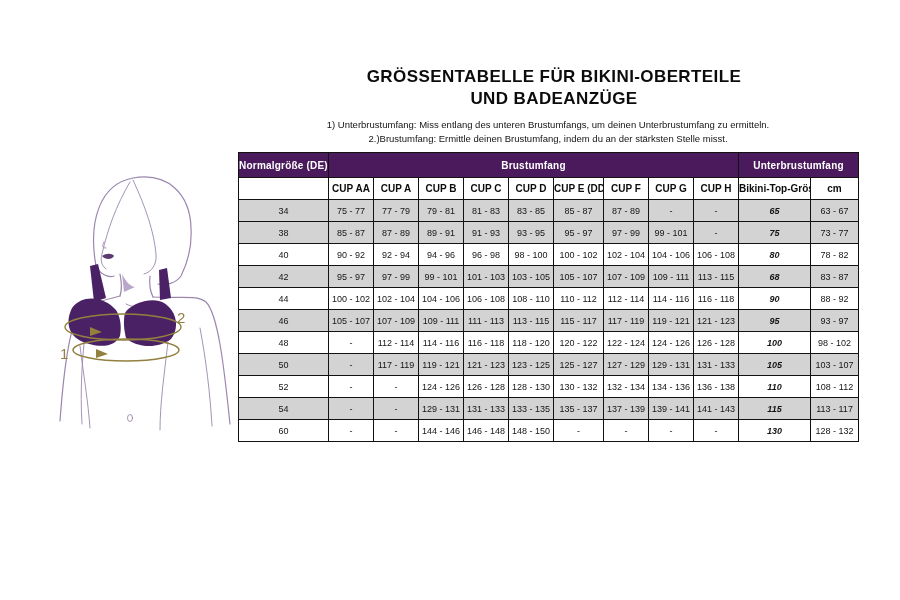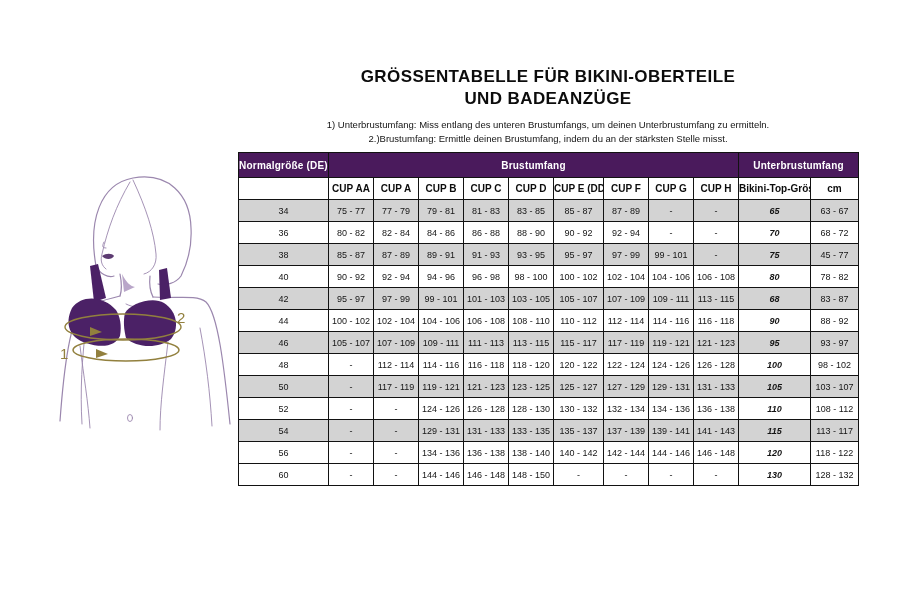--- a/index.html
+++ b/index.html
@@ -12,21 +12,21 @@
   *{box-sizing:border-box;margin:0;padding:0;}
   html,body{width:900px;height:600px;}
   body{
     position:relative;
     background:#ffffff;
     font-family:"Liberation Sans", sans-serif;
     color:#111;
     overflow:hidden;
   }
   .page-title{
-    position:absolute;left:238px;top:66px;width:620px;
+    position:absolute;left:244px;top:66px;width:620px;
     text-align:center;font-weight:bold;font-size:17px;
     letter-spacing:.4px;line-height:1.3;color:#0c0c0c;
   }
   .instructions{
     position:absolute;left:148px;top:118px;width:800px;
     text-align:center;font-size:9.5px;line-height:1.45;color:#141414;
   }
   .figure-wrap{
     position:absolute;left:38px;top:166px;width:200px;height:270px;
   }
@@ -153,47 +153,33 @@
         <td>79 - 81</td>
         <td>81 - 83</td>
         <td>83 - 85</td>
         <td>85 - 87</td>
         <td>87 - 89</td>
         <td>-</td>
         <td>-</td>
         <td class="bold">65</td>
         <td>63 - 67</td>
       </tr>
-      <tr>
-        <td>36</td>
-        <td>80 - 82</td>
-        <td>82 - 84</td>
-        <td>84 - 86</td>
-        <td>86 - 88</td>
-        <td>88 - 90</td>
-        <td>90 - 92</td>
-        <td>92 - 94</td>
-        <td>-</td>
-        <td>-</td>
-        <td class="bold">70</td>
-        <td>68 - 72</td>
-      </tr>
       <tr class="alt">
         <td>38</td>
         <td>85 - 87</td>
         <td>87 - 89</td>
         <td>89 - 91</td>
         <td>91 - 93</td>
         <td>93 - 95</td>
         <td>95 - 97</td>
         <td>97 - 99</td>
         <td>99 - 101</td>
         <td>-</td>
         <td class="bold">75</td>
-        <td>45 - 77</td>
+        <td>73 - 77</td>
       </tr>
       <tr>
         <td>40</td>
         <td>90 - 92</td>
         <td>92 - 94</td>
         <td>94 - 96</td>
         <td>96 - 98</td>
         <td>98 - 100</td>
         <td>100 - 102</td>
         <td>102 - 104</td>
@@ -294,34 +280,20 @@
         <td>131 - 133</td>
         <td>133 - 135</td>
         <td>135 - 137</td>
         <td>137 - 139</td>
         <td>139 - 141</td>
         <td>141 - 143</td>
         <td class="bold">115</td>
         <td>113 - 117</td>
       </tr>
       <tr>
-        <td>56</td>
-        <td>-</td>
-        <td>-</td>
-        <td>134 - 136</td>
-        <td>136 - 138</td>
-        <td>138 - 140</td>
-        <td>140 - 142</td>
-        <td>142 - 144</td>
-        <td>144 - 146</td>
-        <td>146 - 148</td>
-        <td class="bold">120</td>
-        <td>118 - 122</td>
-      </tr>
-      <tr>
         <td>60</td>
         <td>-</td>
         <td>-</td>
         <td>144 - 146</td>
         <td>146 - 148</td>
         <td>148 - 150</td>
         <td>-</td>
         <td>-</td>
         <td>-</td>
         <td>-</td>

